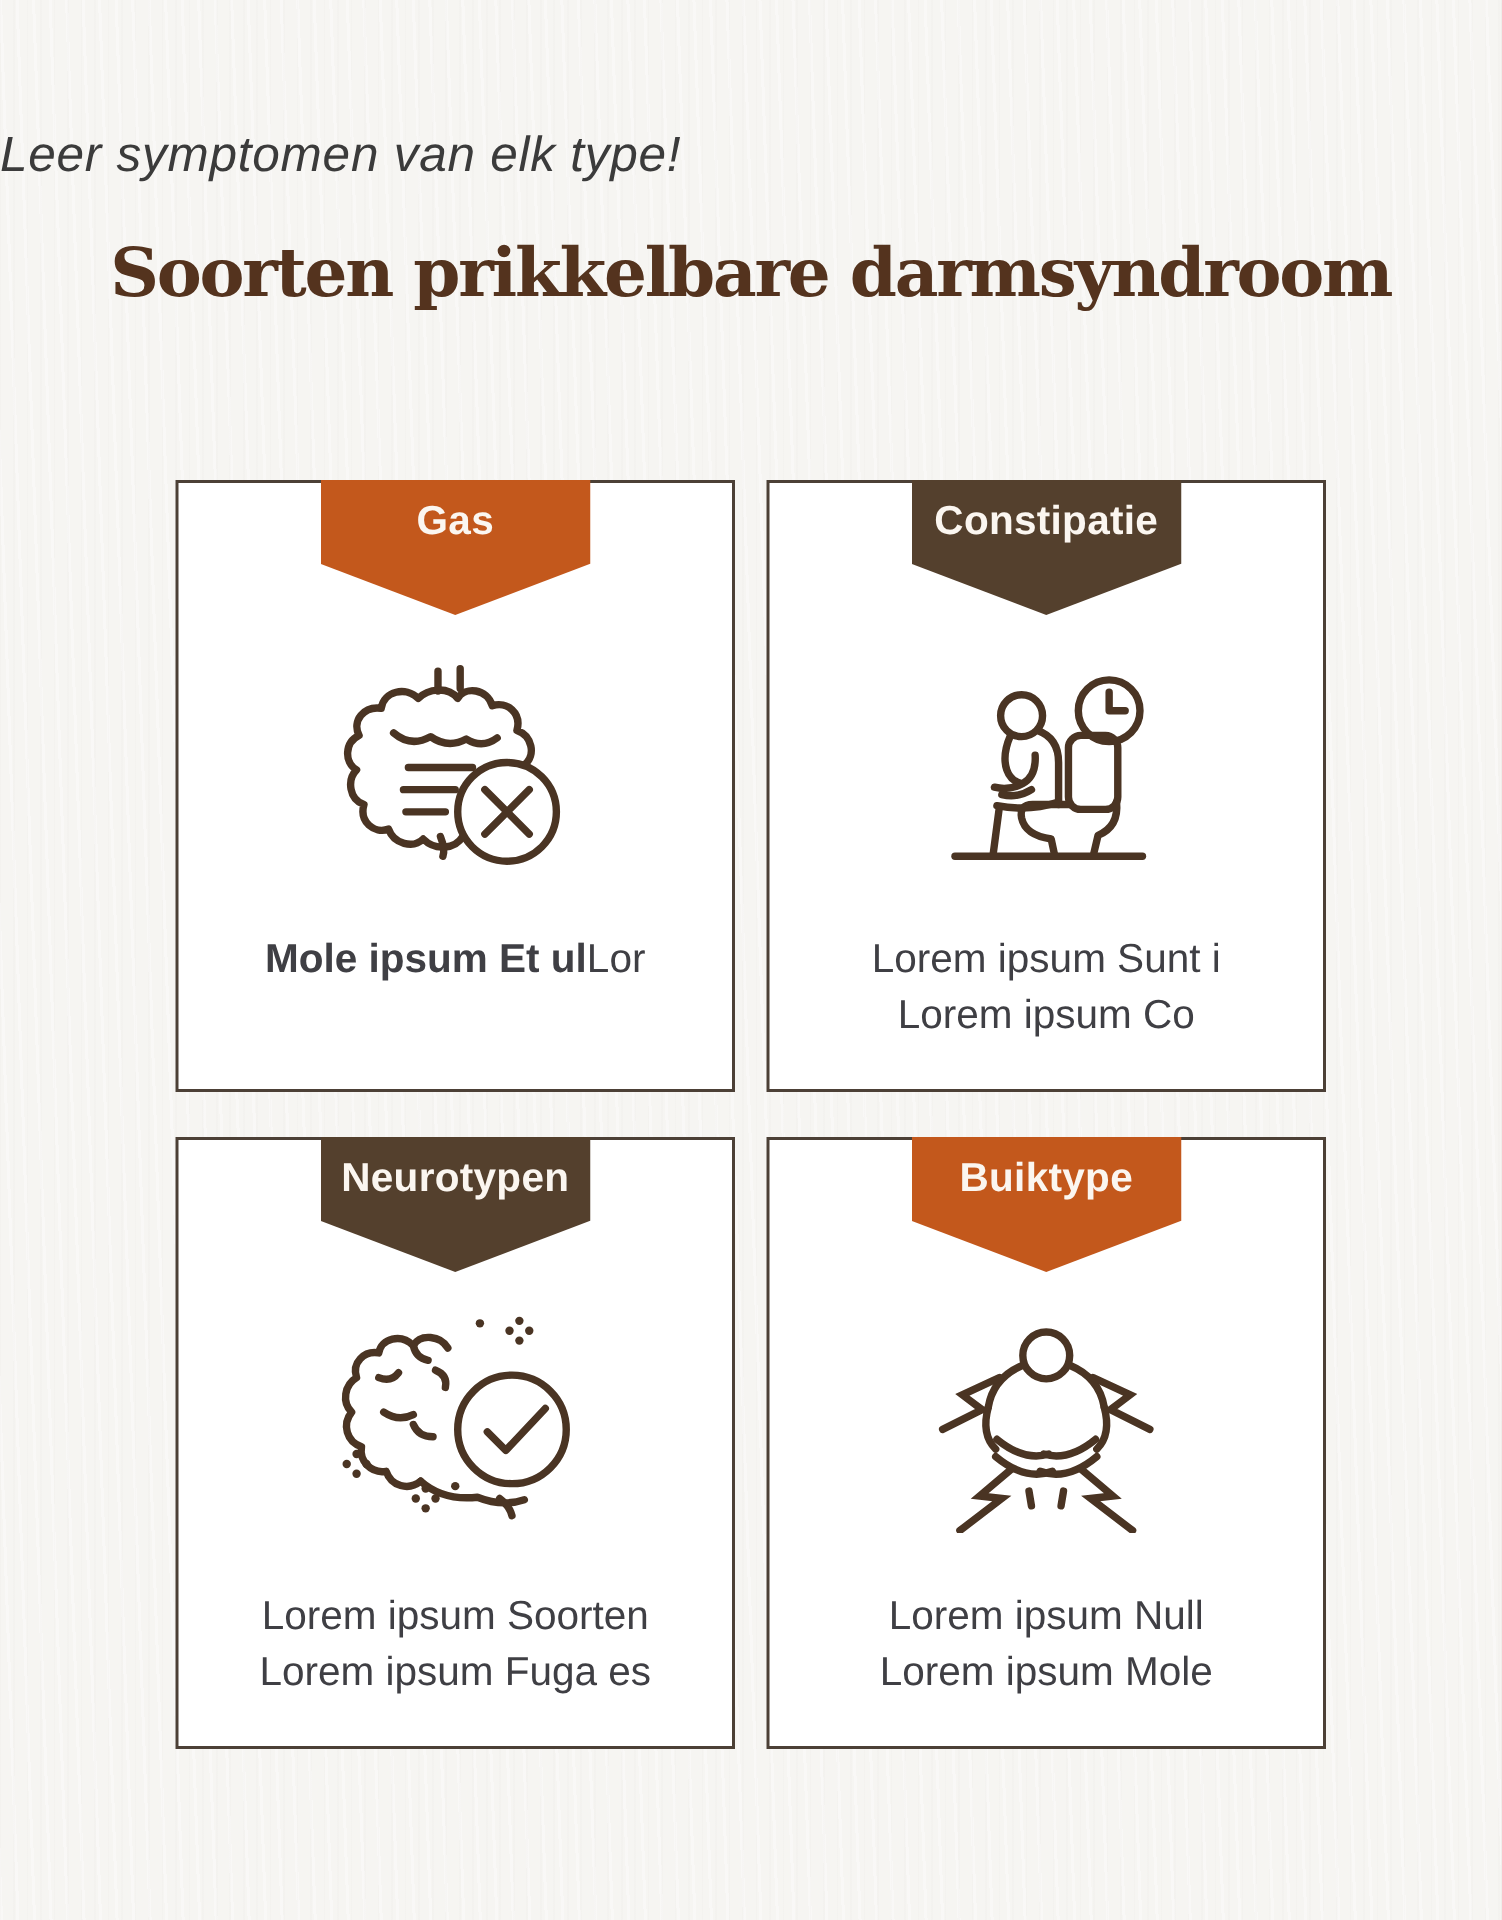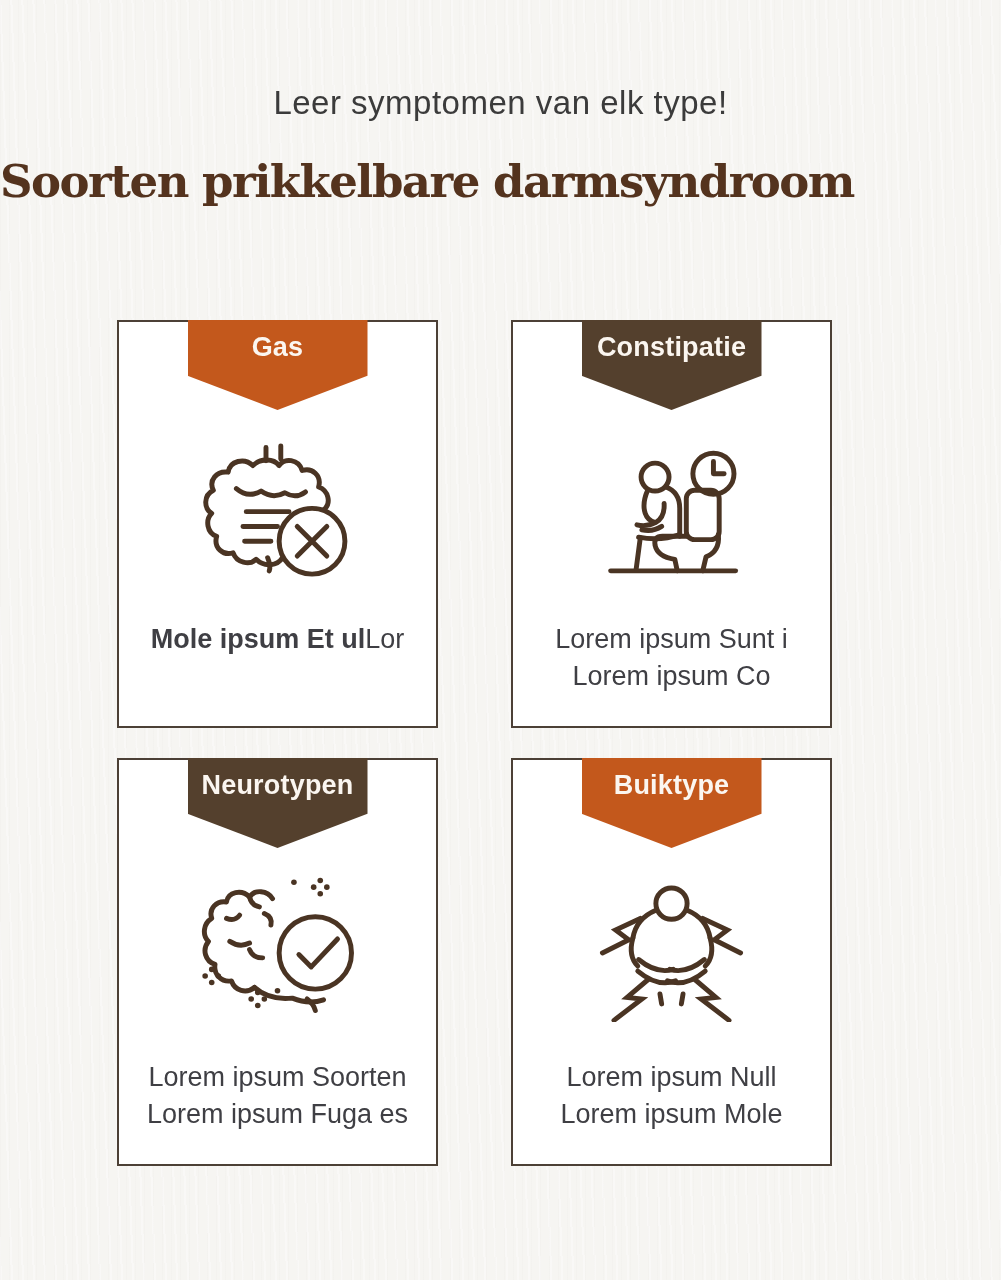--- a/index.html
+++ b/index.html
@@ -5,34 +5,34 @@
   html,body{margin:0;padding:0;background:#e9e7e4;}
   .page{
     position:relative;width:1001px;height:1280px;overflow:hidden;
     background:
       repeating-linear-gradient(90deg, rgba(120,110,100,0.02) 0 1px, transparent 1px 9px),
       repeating-linear-gradient(88deg, rgba(255,255,255,0.35) 0 2px, transparent 2px 11px),
       var(--page-bg,#F6F5F2);
     font-family:"Liberation Sans", sans-serif;
   }
   .subtitle{
-    position:absolute;top:84px;left:0;width:100%;text-align:center;
-    font-size:33px;font-weight:400;color:#3B3B3B;letter-spacing:0.5px;
+    position:absolute;top:84px;left:0;width:100%;
+    font-style:italic;font-size:33px;font-weight:400;color:#3B3B3B;letter-spacing:0.5px;
   }
   .title{
-    position:absolute;top:155px;left:0;width:100%;text-align:left;
+    position:absolute;top:155px;left:0;width:100%;text-align:center;
     font-family:"DejaVu Serif", serif;font-weight:800;font-size:45px;
     color:var(--title-brown,#54331E);letter-spacing:-1.5px;
   }
   .grid{
     position:absolute;left:117px;top:320px;
     display:grid;grid-template-columns:371px 371px;column-gap:23px;row-gap:30px;
   }
   .card{
-    position:relative;width:321px;height:408px;box-sizing:border-box;
+    position:relative;width:373px;height:408px;box-sizing:border-box;
     background:#FFFFFF;border:2px solid var(--card-border,#4C4036);
   }
   .banner{
     position:absolute;top:-2px;left:50%;transform:translateX(-50%);
     width:180px;height:90px;box-sizing:border-box;
     clip-path:polygon(0 0,100% 0,100% 62%,50% 100%,0 62%);
     display:flex;justify-content:center;padding-top:12px;
     color:#FBF6F0;font-size:27px;font-weight:600;letter-spacing:0.2px;
     z-index:2;
   }

